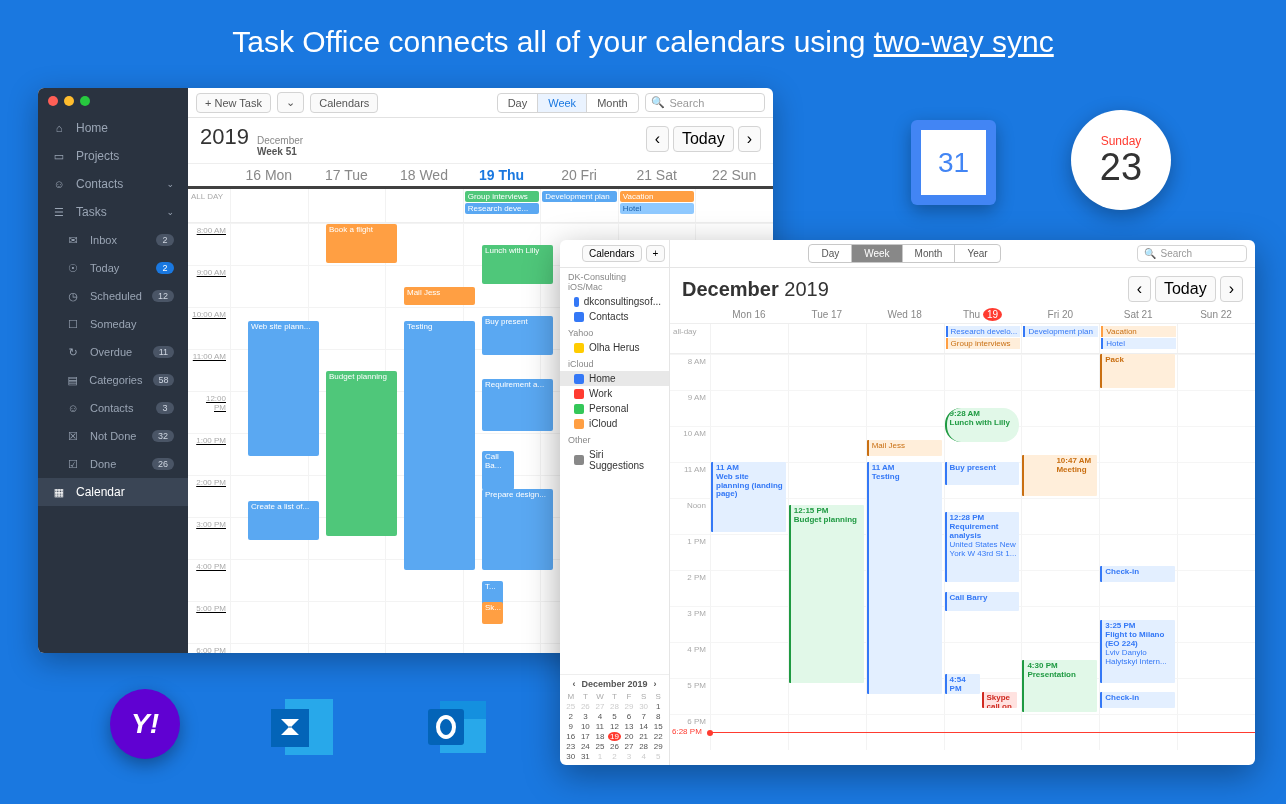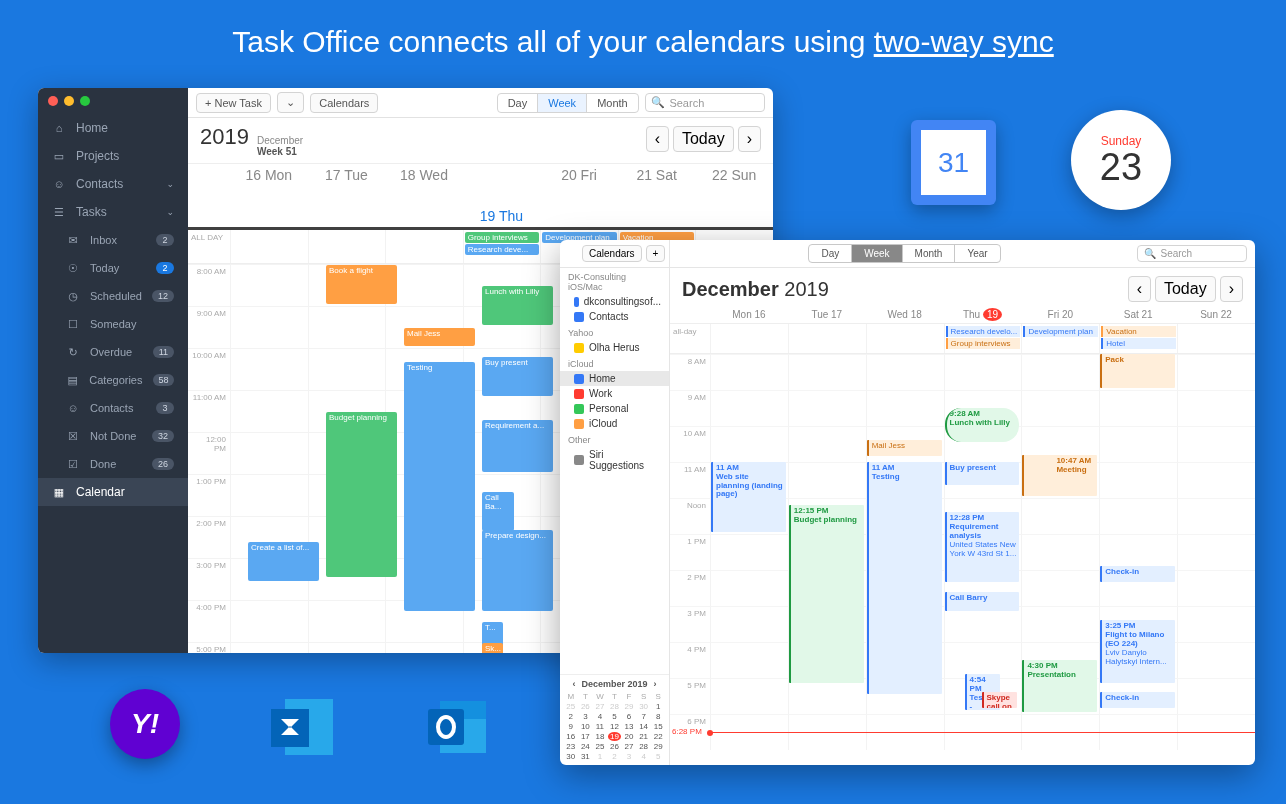--- a/index.html
+++ b/index.html
@@ -29,28 +29,28 @@
   .seg span.on { background:#eaf3ff; color:#1a78e0; }
   .srch { flex:1; max-width:170px; border:1px solid #d4d4d4; border-radius:4px; padding:2px 6px; color:#999; display:flex; align-items:center; gap:4px; margin-left:auto;}
   .to-head { display:flex; align-items:baseline; padding:6px 12px; border-bottom:1px solid #eee; gap:8px;}
   .to-head .yr { font-size:22px; font-weight:300; color:#333;}
   .to-head .mn { font-size:10px; color:#888;}
   .to-head .wk { font-size:10px; color:#555; font-weight:600;}
   .to-nav { margin-left:auto; display:flex; gap:4px; }
 
   .to-days { display:grid; grid-template-columns:42px repeat(7,1fr); font-size:14px; color:#888; border-bottom:3px solid #404040;}
   .to-days div { text-align:center; padding:3px 0; }
-  .to-days .today { color:#1a78e0; font-weight:400;margin-top:41px;}
+  .to-days .today { color:#1a78e0; font-weight:700;}
   .to-allday { display:grid; grid-template-columns:42px repeat(7,1fr); font-size:9px; border-bottom:1px solid #eee; min-height:34px;}
   .to-allday .lbl { color:#aaa; font-size:8px; padding:3px; }
   .to-allday .cell { border-left:1px solid #f2f2f2; position:relative; padding:1px;}
   .chip { font-size:8px; padding:1px 3px; border-radius:2px; margin:1px 0; color:#fff; overflow:hidden; white-space:nowrap; text-overflow:ellipsis;}
   .c-green{background:#4fc77a;} .c-blue{background:#5aa8f2;} .c-orange{background:#ff9f43;} .c-lblue{background:#8fc9ff; color:#1a5fa8;}
 
-  .to-grid { flex:1; display:grid; grid-template-columns:42px repeat(7,1fr); grid-auto-rows:42px; position:relative; overflow:hidden;}
+  .to-grid { flex:1; display:grid; grid-template-columns:42px repeat(7,1fr); grid-auto-rows:42px; position:relative; overflow:hidden;text-decoration:underline;}
   .to-grid .hr { grid-column:1; font-size:8px; color:#aaa; text-align:right; padding:2px 4px; border-top:1px solid #f3f3f3;}
   .to-grid .col { border-left:1px solid #f3f3f3; border-top:1px solid #f3f3f3; }
   .ev { position:absolute; font-size:8px; color:#fff; padding:2px 3px; border-radius:2px; overflow:hidden; line-height:1.1;margin-left:16px;}
   .ev.blue{background:#5aa8f2;} .ev.orange{background:#ff9f43;} .ev.green{background:#4fc77a;}
 
   
   .mc-win { position:absolute; top:240px; left:560px; width:695px; height:525px; background:#fff; border-radius:6px; box-shadow:0 10px 35px rgba(0,0,0,.35); overflow:hidden; display:flex; }
   .mc-side { width:110px; border-right:1px solid #e5e5e5; display:flex; flex-direction:column; font-size:10px;}
   .mc-tb { height:28px; display:flex; align-items:center; padding:0 6px; gap:4px; border-bottom:1px solid #e5e5e5;}
   .mc-tb .btn{padding:2px 6px; font-size:10px;}
@@ -328,20 +328,21 @@
         <div class="col"></div>
         <div class="hr">6:00 PM</div>
         <div class="col"></div>
         <div class="col"></div>
         <div class="col"></div>
         <div class="col"></div>
         <div class="col"></div>
         <div class="col"></div>
         <div class="col"></div>
         <div class="ev orange" style="left: 122px; top: 1px; width: 71px; height: 39px;">Book a flight</div>
+        <div class="ev blue" style="left: 44px; top: 97.6px; width: 71px; height: 135.6px;">Web site plann...</div>
         <div class="ev green" style="left: 122px; top: 148px; width: 71px; height: 165px;">Budget planning</div>
         <div class="ev blue" style="left: 44px; top: 278.2px; width: 71px; height: 39px;">Create a list of...</div>
         <div class="ev blue" style="left: 200px; top: 97.6px; width: 71px; height: 249px;">Testing</div>
         <div class="ev orange" style="left: 200px; top: 64px; width: 71px; height: 18px;">Mail Jess</div>
         <div class="ev green" style="left: 278px; top: 22px; width: 71px; height: 39px;">Lunch with Lilly</div>
         <div class="ev blue" style="left: 278px; top: 93.4px; width: 71px; height: 39px;">Buy present</div>
         <div class="ev blue" style="left: 278px; top: 156.4px; width: 71px; height: 51.6px;">Requirement a...</div>
         <div class="ev blue" style="left: 278px; top: 227.8px; width: 32px; height: 39px;">Call Ba...</div>
         <div class="ev blue" style="left: 278px; top: 265.6px; width: 71px; height: 81px;">Prepare design...</div>
         <div class="ev blue" style="left: 278px; top: 358px; width: 21px; height: 39px;">T...</div>
@@ -597,21 +598,21 @@
         <div class="col"></div>
         <div class="col"></div>
         <div class="mev m-orange" style="left: 196.714px; top: 86.4px; width: 74.8571px; height: 16px;">Mail Jess</div>
         <div class="mev m-blue" style="left: 41px; top: 108px; width: 74.8571px; height: 70px;"><b>11 AM</b><br><b>Web site planning (landing page)</b></div>
         <div class="mev m-green" style="left: 118.857px; top: 151.2px; width: 74.8571px; height: 178px;"><b>12:15 PM</b><br><b>Budget planning</b></div>
         <div class="mev m-blue" style="left: 196.714px; top: 108px; width: 74.8571px; height: 232px;"><b>11 AM</b><br><b>Testing</b></div>
         <div class="mev m-green" style="left: 274.571px; top: 54px; width: 74.8571px; height: 34px; border-radius: 16px;"><b>9:28 AM</b><br><b>Lunch with Lilly</b></div>
         <div class="mev m-blue" style="left: 274.571px; top: 108px; width: 74.8571px; height: 23.2px;"><b>Buy present</b></div>
         <div class="mev m-blue" style="left: 274.571px; top: 158.4px; width: 74.8571px; height: 70px;"><b>12:28 PM</b><br><b>Requirement analysis</b><br>United States New York W 43rd St 1...</div>
         <div class="mev m-blue" style="left: 274.571px; top: 237.6px; width: 74.8571px; height: 19.6px;"><b>Call Barry</b></div>
-        <div class="mev m-blue" style="left: 274.571px; top: 320.4px; width: 35.9286px; height: 36px; margin-left: 20px;"><b>4:54 PM</b><br><b>Testing - Round 1</b></div>
+        <div class="mev m-blue" style="left: 274.571px; top: 320.4px; width: 35.9286px; height: 20px;"><b>4:54 PM</b><br><b>Testing - Round 1</b></div>
         <div class="mev m-red" style="left: 311.5px; top: 338.4px; width: 35.9286px; height: 16px;"><b>Skype call on pr...</b></div>
         <div class="mev m-orange" style="left: 352.429px; top: 100.8px; width: 74.8571px; height: 41.2px; padding-left: 32px;"><b>10:47 AM</b><br><b>Meeting</b></div>
         <div class="mev m-green" style="left: 352.429px; top: 306px; width: 74.8571px; height: 52px;"><b>4:30 PM</b><br><b>Presentation</b></div>
         <div class="mev m-orange" style="left: 430.286px; top: 0px; width: 74.8571px; height: 34px;"><b>Pack</b></div>
         <div class="mev m-blue" style="left: 430.286px; top: 212.4px; width: 74.8571px; height: 16px;"><b>Check-in</b></div>
         <div class="mev m-blue" style="left: 430.286px; top: 266.4px; width: 74.8571px; height: 62.8px;"><b>3:25 PM</b><br><b>Flight to Milano (EO 224)</b><br>Lviv Danylo Halytskyi Intern...</div>
         <div class="mev m-blue" style="left: 430.286px; top: 338.4px; width: 74.8571px; height: 16px;"><b>Check-in</b></div>
         <div class="nowline" style="top: 378px;"></div>
         <div style="position: absolute; left: 2px; top: 373px; font-size: 8px; color: rgb(255, 59, 48);">6:28 PM</div>
       </div>

